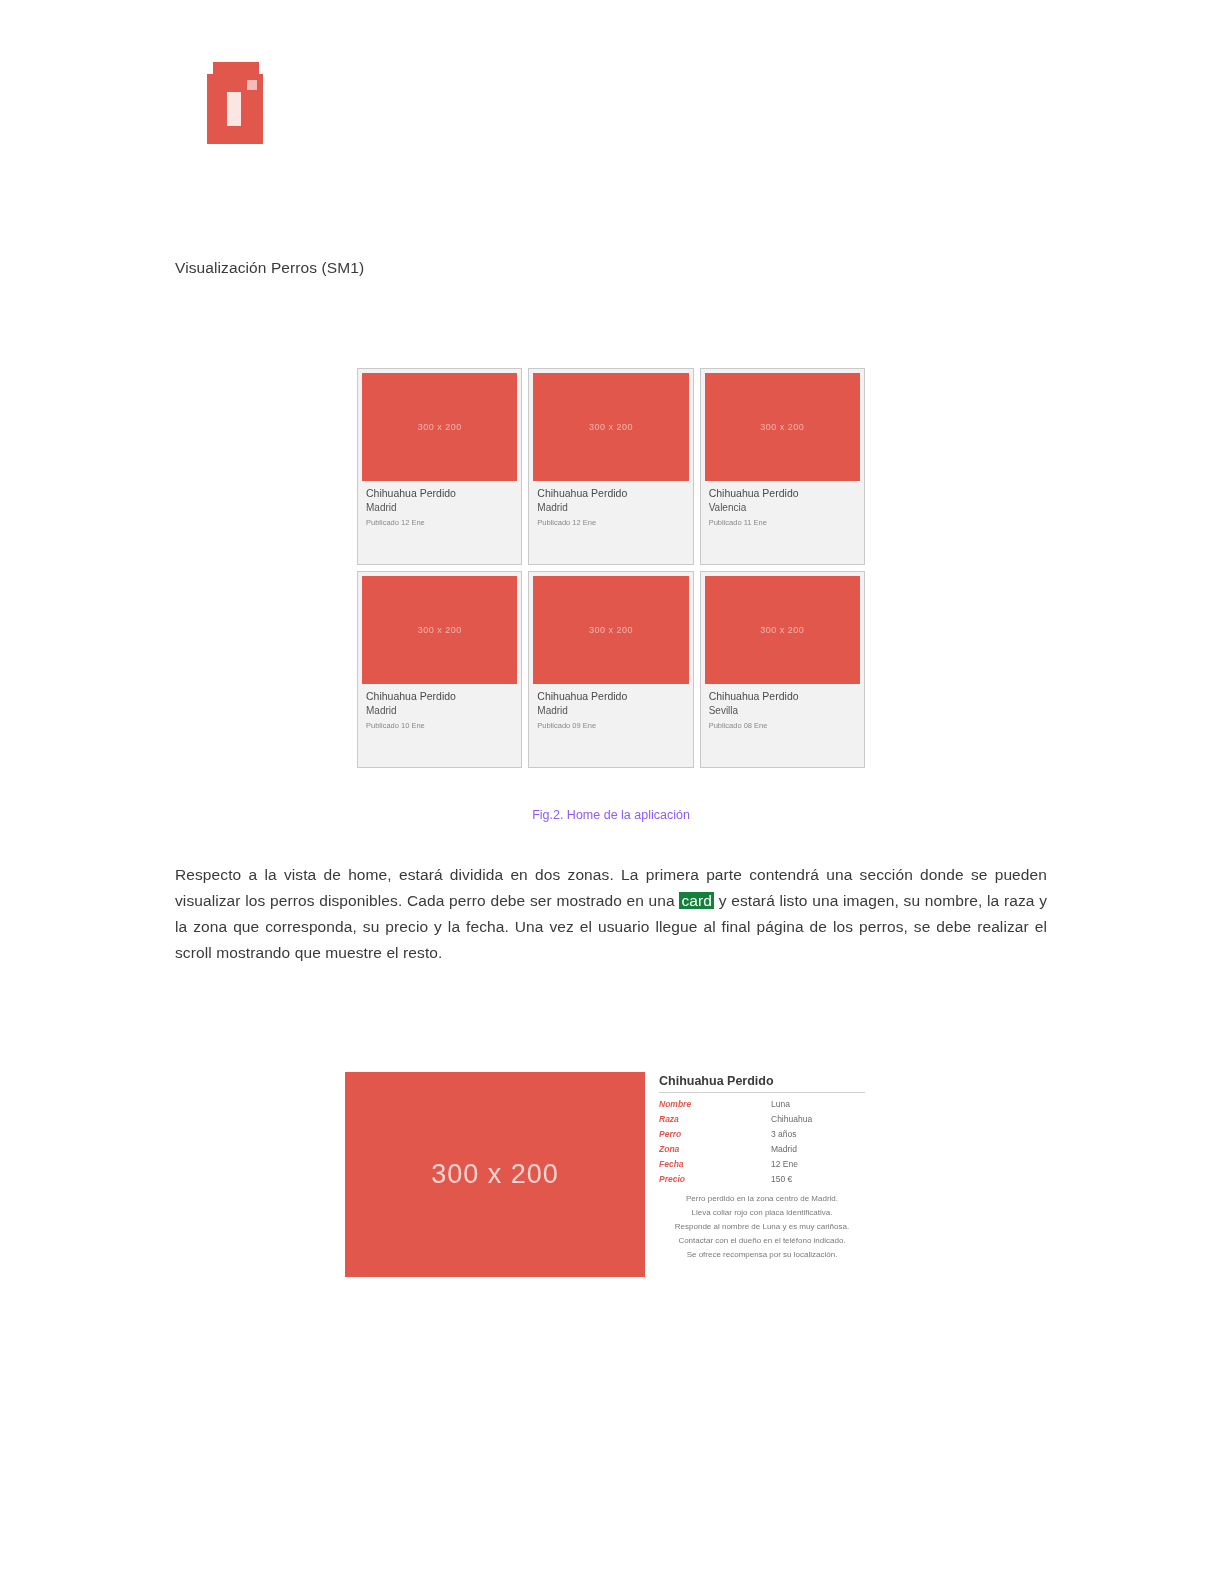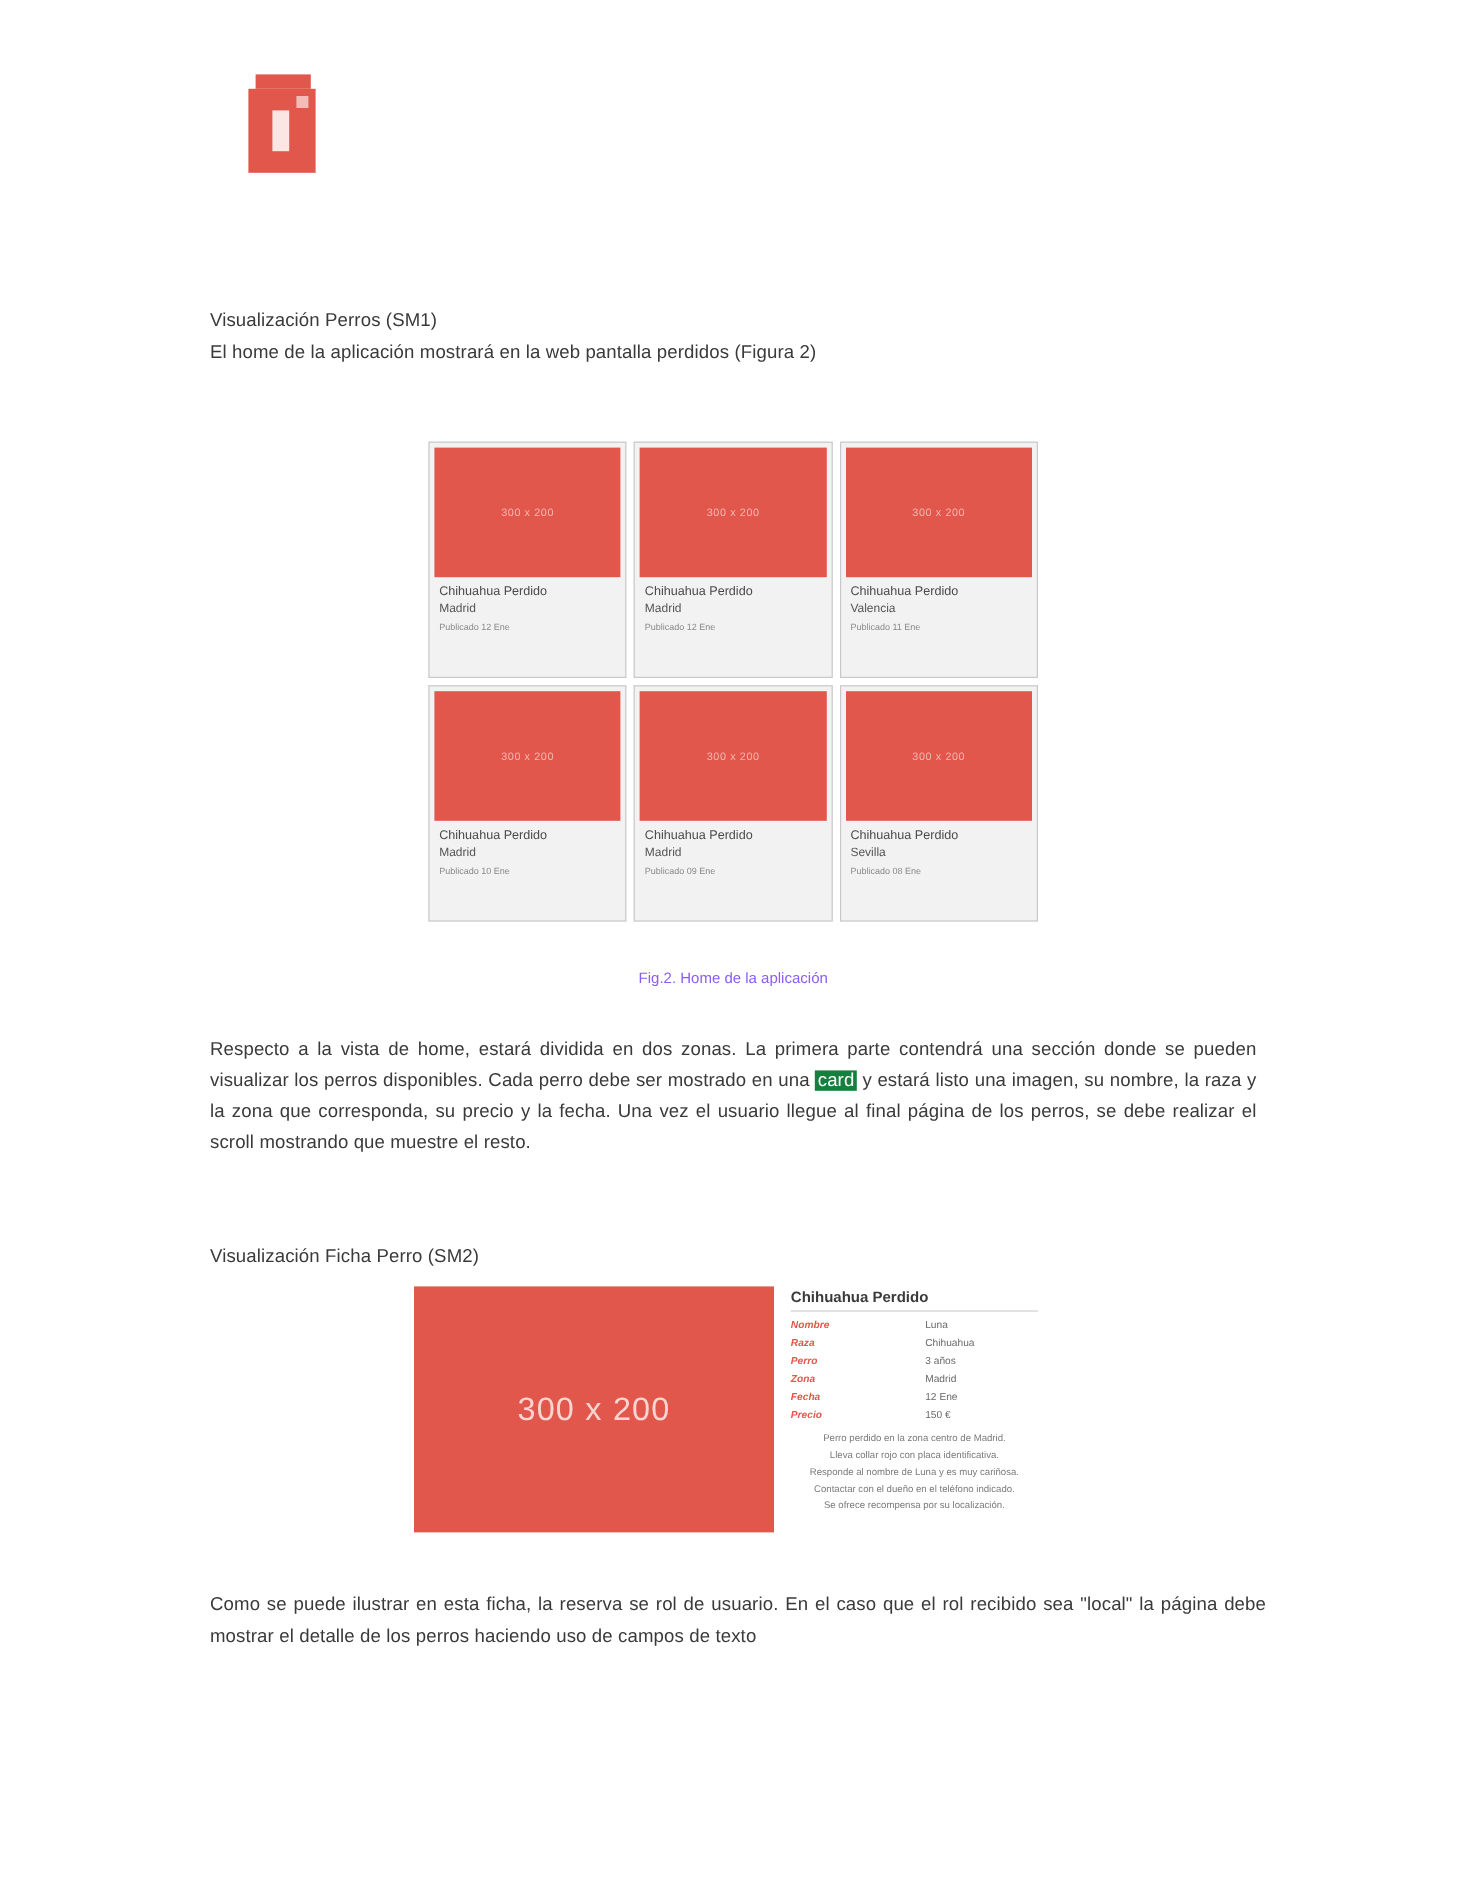--- a/index.html
+++ b/index.html
@@ -221,21 +221,20 @@
 
   <div class="logo">
     <div class="lid"></div>
     <div class="body"></div>
     <div class="hole"></div>
     <div class="nub"></div>
   </div>
 
   <div class="txt heading">
     <div>Visualización Perros (SM1)</div>
-    <div>El home de la aplicación mostrará en la web pantalla perdidos (Figura 2)</div>
   </div>
 
   <div class="fig1">
     <div class="card">
       <div class="card-img">300 x 200</div>
       <div class="card-body">
         <div class="card-title">Chihuahua Perdido</div>
         <div class="card-sub">Madrid</div>
         <div class="card-meta">Publicado 12 Ene</div>
       </div>
@@ -281,21 +280,20 @@
       </div>
     </div>
   </div>
 
   <div class="fig1-caption">Fig.2. Home de la aplicación</div>
 
   <div class="txt para1">
     <span>Respecto a la vista de home, estará dividida en dos zonas. La primera parte contendrá una sección donde se pueden visualizar los perros disponibles. Cada perro debe ser mostrado en una </span><span class="hl">card</span><span> y estará listo una imagen, su nombre, la raza y la zona que corresponda, su precio y la fecha. Una vez el usuario llegue al final página de los perros, se debe realizar el scroll mostrando que muestre el resto.</span>
   </div>
 
-  <div class="txt para2">Visualización Ficha Perro (SM2)</div>
 
   <div class="fig2">
     <div class="fig2-img">300 x 200</div>
     <div class="fig2-panel">
       <h4>Chihuahua Perdido</h4>
       <div class="rule"></div>
       <div class="spec-row">
         <div class="spec-key">Nombre</div>
         <div class="spec-val">Luna</div>
       </div>
@@ -322,15 +320,14 @@
       <div class="desc">
         <div>Perro perdido en la zona centro de Madrid.</div>
         <div>Lleva collar rojo con placa identificativa.</div>
         <div>Responde al nombre de Luna y es muy cariñosa.</div>
         <div>Contactar con el dueño en el teléfono indicado.</div>
         <div>Se ofrece recompensa por su localización.</div>
       </div>
     </div>
   </div>
 
-  <div class="txt para3">Como se puede ilustrar en esta ficha, la reserva se rol de usuario. En el caso que el rol recibido sea "local" la página debe mostrar el detalle de los perros haciendo uso de campos de texto</div>
 
 </div>
 
 </body></html>

